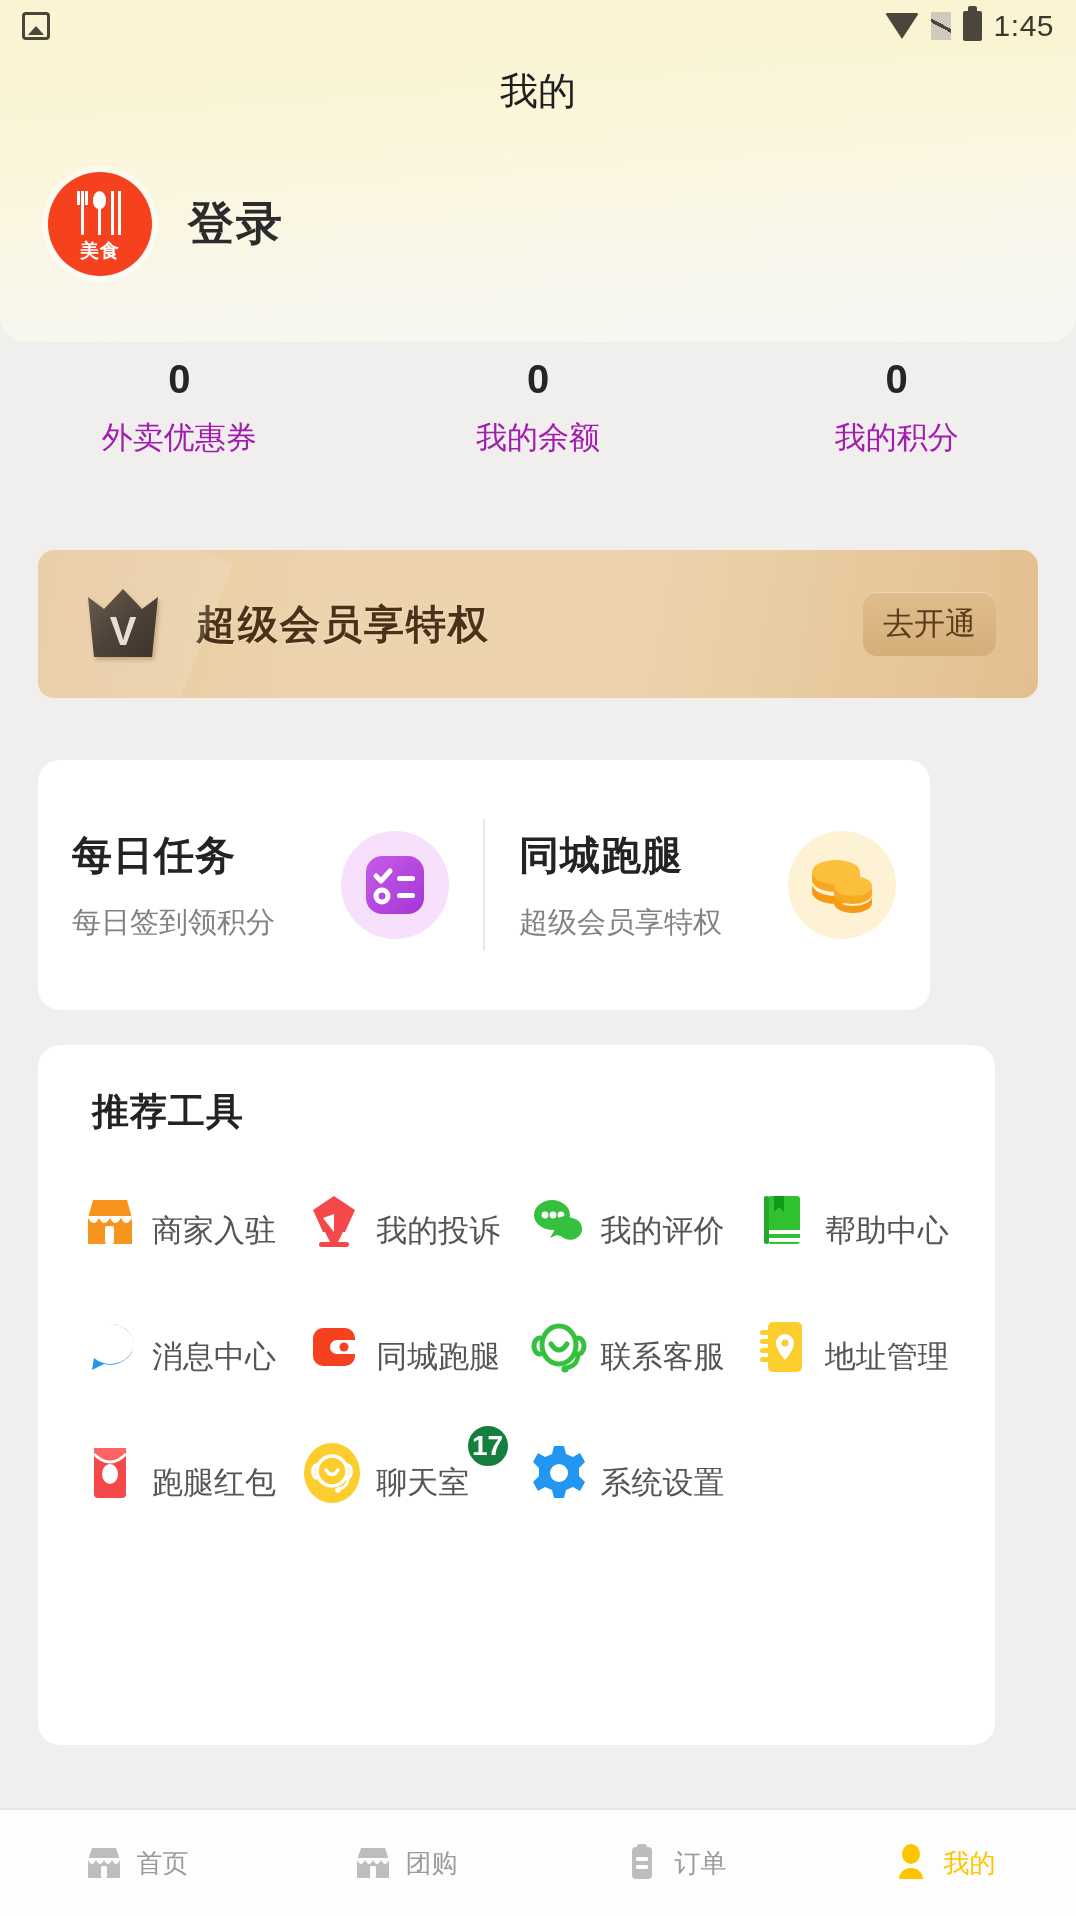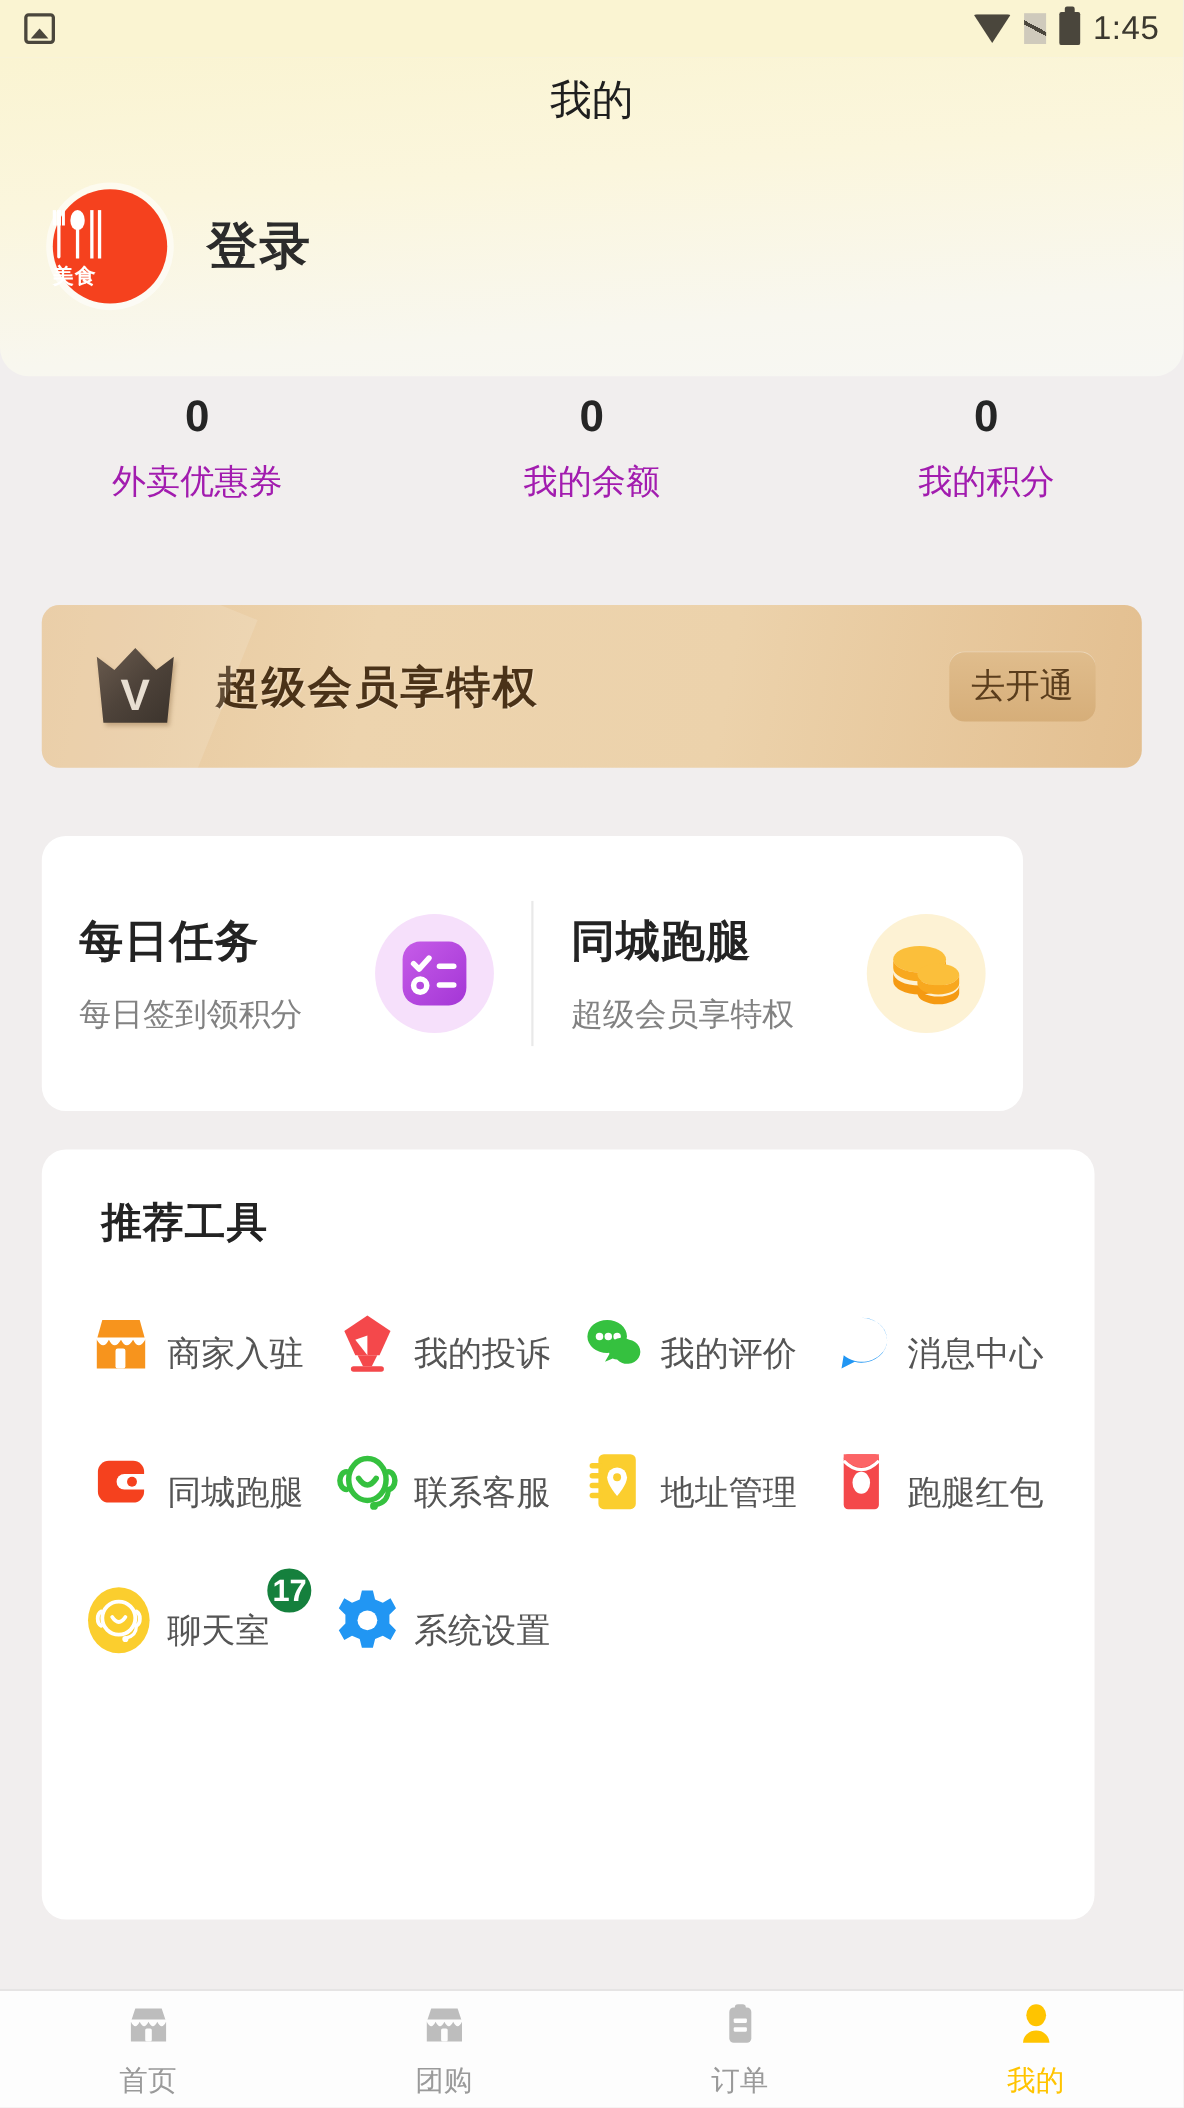--- a/index.html
+++ b/index.html
@@ -70,21 +70,21 @@
   }
   .userrow {
     position: absolute; top: 120px; left: 48px;
     display: flex; align-items: center; gap: 36px;
   }
   .avatar {
     width: 104px; height: 104px; border-radius: 50%;
     background: #f5411e;
     box-shadow: 0 0 0 6px rgba(255,255,255,0.55);
     position: relative;
-    display: flex; flex-direction: column; justify-content: center;
+    display: flex; flex-direction: column; align-items: center; justify-content: center;
   }
   .cutlery { display: flex; align-items: flex-start; gap: 5px; height: 44px; margin-top: 6px; }
   .fork { position: relative; width: 11px; height: 44px; }
   .fork::before {
     content: ""; position: absolute; top: 0; left: 0; width: 11px; height: 14px;
     background:
       linear-gradient(to right, #fff 0 3px, transparent 3px 4px, #fff 4px 7px, transparent 7px 8px, #fff 8px 11px);
   }
   .fork::after {
     content: ""; position: absolute; top: 12px; left: 4px; width: 3px; height: 32px; background: #fff;
@@ -184,21 +184,21 @@
     display: flex; align-items: center; justify-content: center;
     border: 3px solid #fff;
   }
 
   
   .tabbar {
     position: absolute; bottom: 0; left: 0; width: 1076px; height: 108px;
     background: #fdfdfd; border-top: 2px solid #e6e4e4;
     display: flex;
   }
-  .tab { flex: 1; display: flex; flex-direction: column; align-items: center; justify-content: center; gap: 10px; }
+  .tab { flex: 1; display: flex; flex-direction: row; align-items: center; justify-content: center; gap: 10px; }
   .tab-ico { width: 46px; height: 46px; display: flex; align-items: center; justify-content: center; }
   .tab-label { font-size: 26px; color: #9a9a9a; }
   .tab.active .tab-label { color: #ffc400; }
 </style>
 </head>
 <body>
 
 <div id="app">
 
   <div class="statusbar">
@@ -336,20 +336,32 @@
             <path d="M24 10 a18 15 0 1 0 0 30 a18 15 0 0 0 7 -1.4 L40 43 L37 34 a18 15 0 0 0 5 -9 a18 15 0 0 0 -18 -15 z" fill="#35c13f"></path>
             <circle cx="17" cy="25" r="3.4" fill="#fff"></circle>
             <circle cx="25" cy="25" r="3.4" fill="#fff"></circle>
             <circle cx="33" cy="25" r="3.4" fill="#fff"></circle>
             <path d="M44 28 a12 11 0 1 1 -11 18 a12 11 0 0 1 -4 -1 L22 48 L26 41 a12 11 0 0 1 18 -13 z" fill="#35c13f"></path>
           </svg>
         </div>
         <div class="tool-label">我的评价</div>
       </div>
 
+      <div class="tool">
+        <div class="tool-ico">
+          <svg width="62" height="62" viewBox="0 0 62 62">
+            <rect x="16" y="6" width="32" height="48" rx="3" fill="#2fc12f"></rect>
+            <path d="M22 6 h10 v16 l-5 -5 l-5 5 z" fill="#0f9b16"></path>
+            <rect x="16" y="40" width="32" height="4" fill="#fff"></rect>
+            <rect x="16" y="48" width="32" height="4" fill="#fff"></rect>
+            <rect x="12" y="6" width="5" height="48" rx="2" fill="#27a62b"></rect>
+          </svg>
+        </div>
+        <div class="tool-label">帮助中心</div>
+      </div>
 
       <div class="tool">
         <div class="tool-ico">
           <svg width="62" height="62" viewBox="0 0 62 62">
             <path d="M31 8 a23 20 0 1 1 -16 34 l-2 12 l12 -6 a23 20 0 0 0 6 0.8 a23 20 0 0 0 0 -40.8 z" fill="#2196f3"></path>
             <circle cx="21" cy="28" r="3.6" fill="#fff"></circle>
             <circle cx="31" cy="28" r="3.6" fill="#fff"></circle>
             <circle cx="41" cy="28" r="3.6" fill="#fff"></circle>
           </svg>
         </div>

